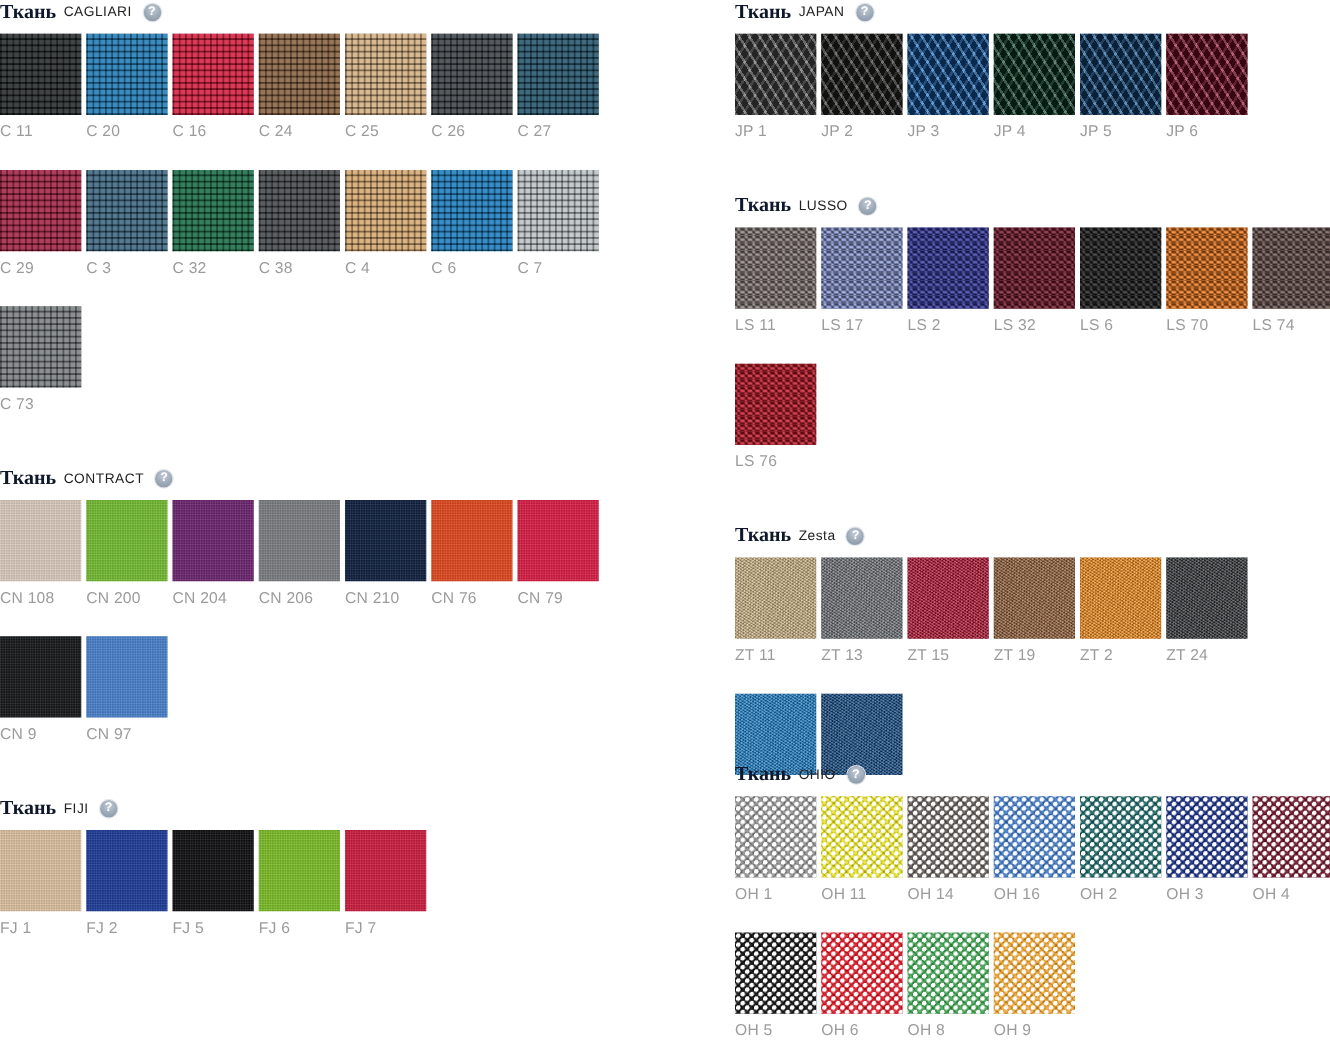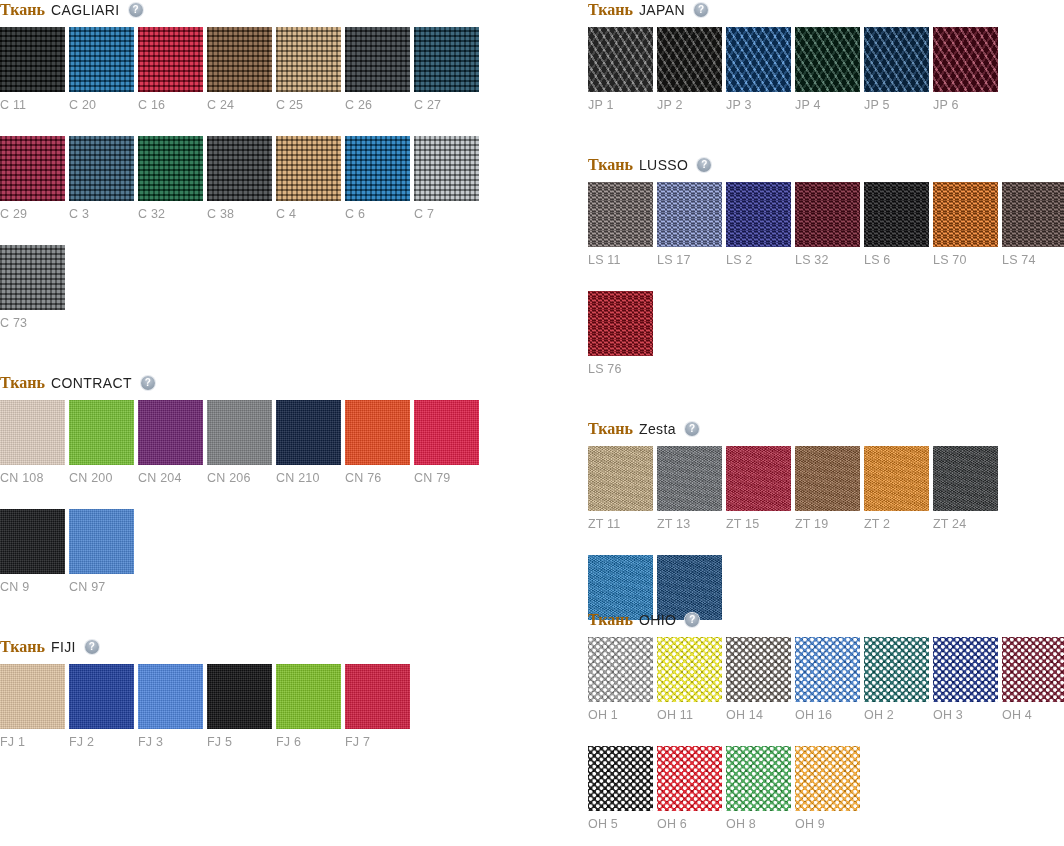--- a/index.html
+++ b/index.html
@@ -32,28 +32,28 @@
     display: flex;
     align-items: center;
     height: 20px;
     white-space: nowrap;
     margin: 0 0 7px 0;
   }
   .head-tkan {
     font-family: "Liberation Serif", serif;
     font-weight: bold;
     font-size: 16px;
-    color: #a16207;
+    color: #0f172a;
     letter-spacing: 0px;
     margin-right: 6px;
   }
   .head-name {
     font-family: "Liberation Sans", sans-serif;
     font-weight: 400;
-    font-size: 14px;
+    font-size: 11px;
     color: #222222;
     letter-spacing: 0.4px;
   }
   .help-icon {
     display: inline-block;
     width: 14px;
     height: 14px;
     border-radius: 50%;
     margin-left: 9px;
     position: relative;
@@ -289,24 +289,20 @@
         <div class="swatch-row">
           <div class="swatch-cell">
             <div class="swatch tex-linen" style="background-color: rgb(224, 197, 164);"></div>
             <div class="swatch-label">FJ 1</div>
           </div>
           <div class="swatch-cell">
             <div class="swatch tex-linen" style="background-color: rgb(31, 62, 156);"></div>
             <div class="swatch-label">FJ 2</div>
           </div>
           <div class="swatch-cell">
-            <div class="swatch tex-linen" style="background-color: rgb(79, 134, 221);"></div>
-            <div class="swatch-label">FJ 3</div>
-          </div>
-          <div class="swatch-cell">
             <div class="swatch tex-linen" style="background-color: rgb(16, 16, 18);"></div>
             <div class="swatch-label">FJ 5</div>
           </div>
           <div class="swatch-cell">
             <div class="swatch tex-linen" style="background-color: rgb(126, 192, 40);"></div>
             <div class="swatch-label">FJ 6</div>
           </div>
           <div class="swatch-cell">
             <div class="swatch tex-linen" style="background-color: rgb(207, 29, 64);"></div>
             <div class="swatch-label">FJ 7</div>

